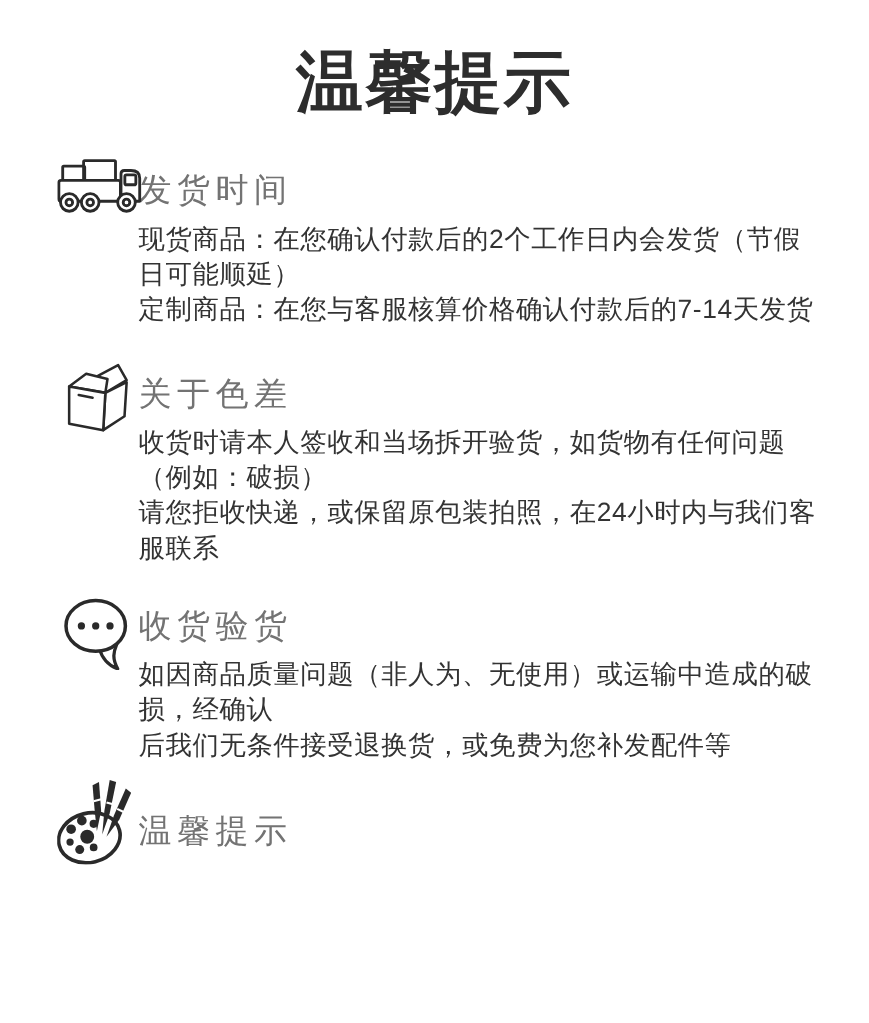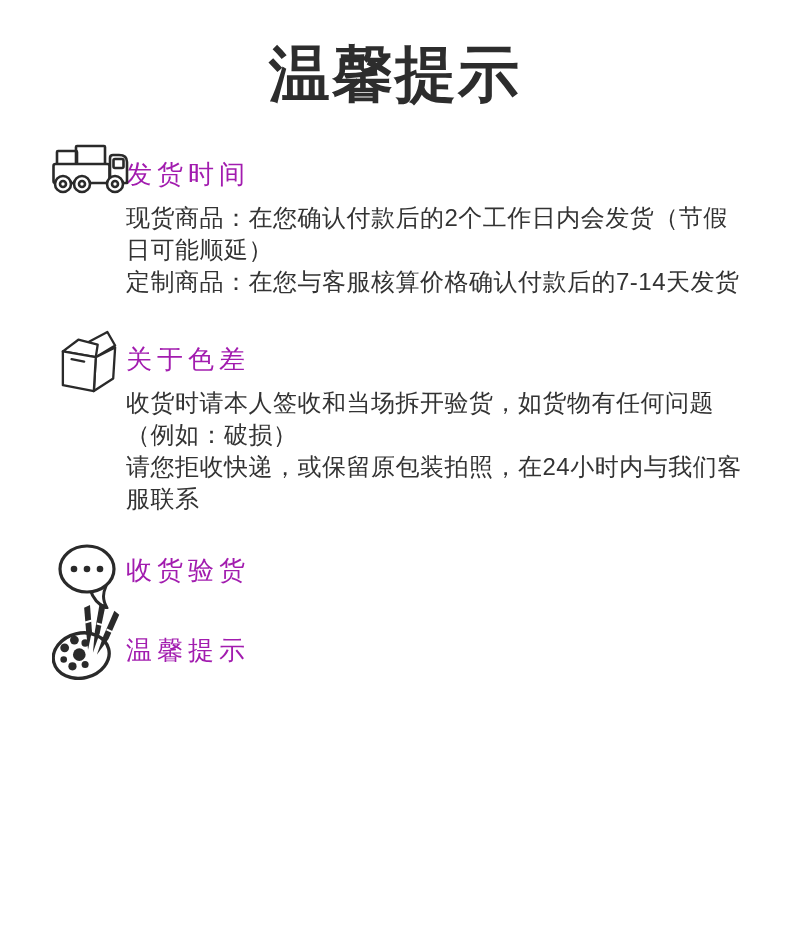--- a/index.html
+++ b/index.html
@@ -29,24 +29,24 @@
     position: relative;
     margin-left: 126px;
     margin-right: 44px;
   }
   .section-1 { margin-top: 46px; }
   .section-2 { margin-top: 43px; }
   .section-3 { margin-top: 37px; }
   .section-4 { margin-top: 44px; }
   .section h2 {
     margin: 0 0 10px 0;
-    font-size: 26px;
+    font-size: 30px;
     line-height: 36px;
     font-weight: 500;
-    color: #a21caf;
+    color: #737373;
     letter-spacing: 5px;
   }
   .section p {
     margin: 0;
     font-size: 24px;
     line-height: 32px;
     font-weight: 500;
     color: #333333;
     white-space: pre-line;
     letter-spacing: 0.5px;
@@ -115,20 +115,22 @@
   <div class="icon-wrap icon-bubble">
     <svg viewBox="0 0 60 66">
       <path d="M33 46 C36 56 41 62 50 65 C45 56 46 50 49 43 Z" fill="#fff" stroke="#2a2a2a" stroke-width="3" stroke-linejoin="round"></path>
       <ellipse cx="30" cy="26" rx="27" ry="23" fill="#fff" stroke="#2a2a2a" stroke-width="3.2"></ellipse>
       <circle cx="17" cy="26" r="3.3" fill="#2a2a2a"></circle>
       <circle cx="30" cy="26" r="3.3" fill="#2a2a2a"></circle>
       <circle cx="43" cy="26" r="3.3" fill="#2a2a2a"></circle>
     </svg>
   </div>
   <h2>收货验货</h2>
+  <p>如因商品质量问题（非人为、无使用）或运输中造成的破损，经确认
+后我们无条件接受退换货，或免费为您补发配件等</p>
 </div>
 
 <div class="section section-4">
   <div class="icon-wrap icon-palette">
     <svg viewBox="0 0 78 80">
       <ellipse cx="30" cy="55" rx="29" ry="23" transform="rotate(-14 30 55)" fill="#fff" stroke="#2a2a2a" stroke-width="3.4"></ellipse>
       <circle cx="13" cy="47" r="4.5" fill="#2a2a2a"></circle>
       <circle cx="23" cy="39" r="4.5" fill="#2a2a2a"></circle>
       <circle cx="34" cy="42" r="3.8" fill="#2a2a2a"></circle>
       <circle cx="28" cy="54" r="6.5" fill="#2a2a2a"></circle>

